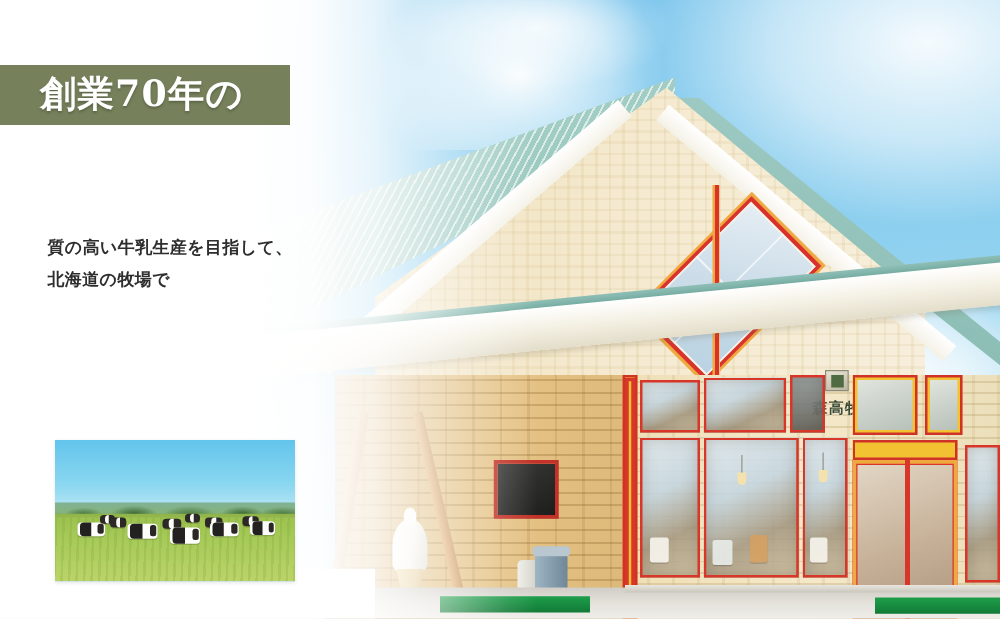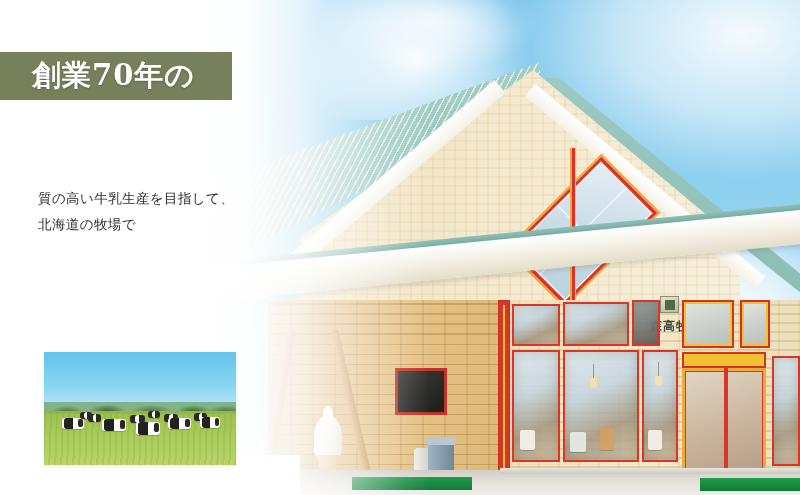--- a/index.html
+++ b/index.html
@@ -223,21 +223,21 @@
   }
   .banner-1 { left:0; top:52px; width:232px; height:48px; padding-left:32px; font-size:29px; letter-spacing:1px; }
   .banner-2 { left:0; top:113px; width:344px; height:47px; padding-left:32px; font-size:28px; letter-spacing:1px; }
 
   
   .body-copy {
     position:absolute; left:38px; top:186px; width:300px;
     font-family:"DejaVu Serif", serif; font-size:13.5px; line-height:25.5px;
     color:#2d2d2d; letter-spacing:.4px;
   }
-  .body-copy div { white-space:nowrap; }
+  .body-copy div { white-space:nowrap;font-weight:bold; }
 
   
   .photo {
     position:absolute; left:44px; top:352px; width:192px; height:113px;
     overflow:hidden; background:#7fd3f0;
     box-shadow:0 1px 3px rgba(0,0,0,.10);
   }
   .ph-sky { position:absolute; left:0; top:0; width:100%; height:52%;
     background:linear-gradient(180deg,#63c4ec 0%, #8ad7f0 60%, #bfe8f5 100%); }
   .ph-treeline { position:absolute; left:0; top:44%; width:100%; height:14%;

